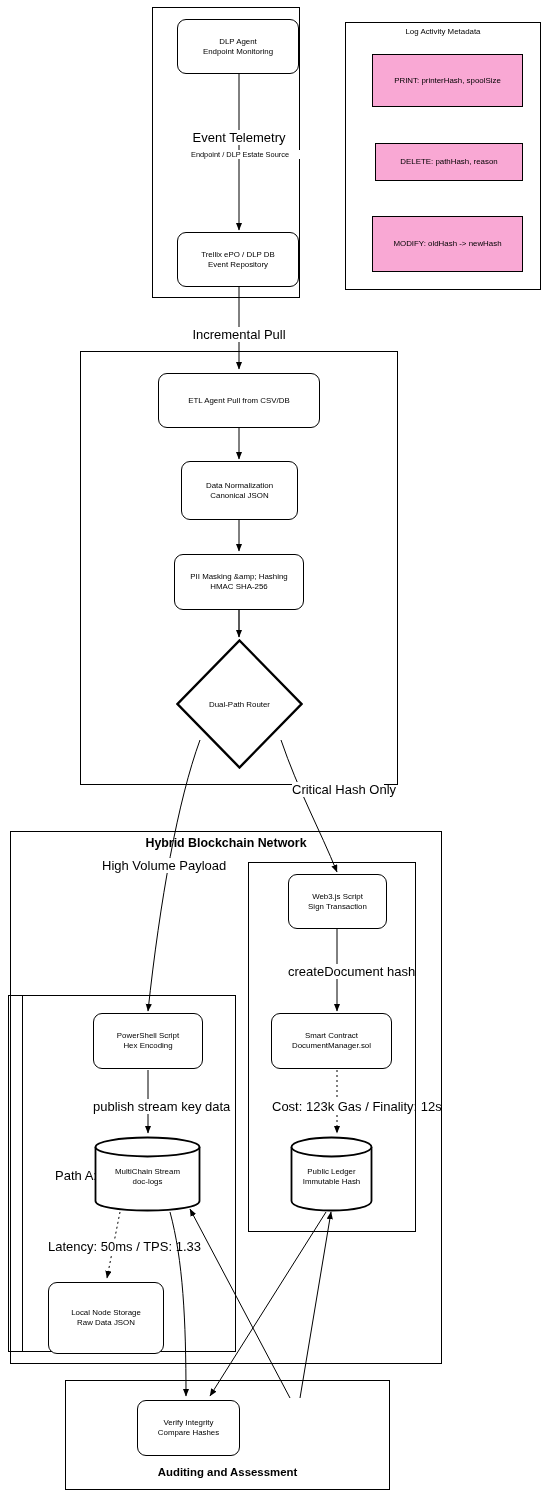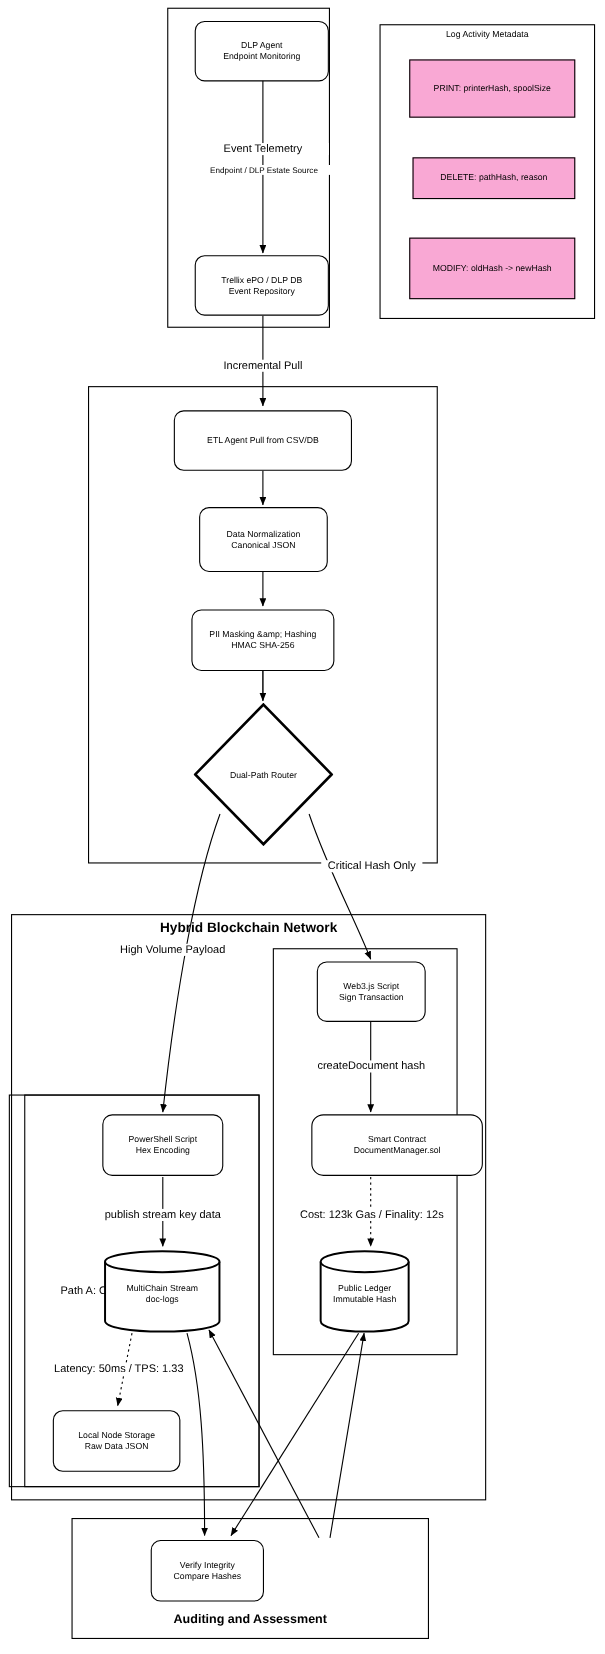--- a/index.html
+++ b/index.html
@@ -32,21 +32,21 @@
   .cyl .clabel{position:absolute;left:0;right:0;top:0;bottom:0;
         display:flex;align-items:center;justify-content:center;text-align:center;line-height:1.25;}
 
   
   .elabel{position:absolute;background:#fff;white-space:nowrap;text-align:center;}
 
   
   .gtitle{position:absolute;white-space:nowrap;text-align:center;}
 
   
-  .t7{font-size:10px;}
+  .t7{font-size:13px;}
   .t75{font-size:7.4px;}
   .t8{font-size:7.9px;}
   .bold12{font-size:12.4px;font-weight:bold;}
   .bold11{font-size:11.4px;font-weight:bold;}
 
   svg.wires{position:absolute;left:0;top:0;width:550px;height:1504px;overflow:visible;
             pointer-events:none;}
 </style>
 </head>
 <body>
@@ -164,21 +164,21 @@
 
   <div class="node t8" style="left:288px;top:874px;width:99px;height:55px;">
     <div>
       <span>Web3.js Script</span><br>
       <span>Sign Transaction</span>
     </div>
   </div>
 
   <div class="elabel t7" style="left:288px;top:964px;width:99px;">createDocument hash</div>
 
-  <div class="node t8" style="left:283px;top:1013px;width:156px;height:56px;border-radius:11px;">
+  <div class="node t8" style="left:271px;top:1013px;width:121px;height:56px;">
     <div>
       <span>Smart Contract</span><br>
       <span>DocumentManager.sol</span>
     </div>
   </div>
 
   <div class="elabel t7" style="left:272px;top:1099px;width:132px;">Cost: 123k Gas / Finality: 12s</div>
 
   <div class="cyl" style="left:290px;top:1136px;width:83px;height:76px;">
     <svg class="cshape" viewBox="0 0 83 76" preserveAspectRatio="none">
@@ -215,21 +215,21 @@
     <div class="clabel t8" style="padding-top:6px;">
       <div>
         <span>MultiChain Stream</span><br>
         <span>doc-logs</span>
       </div>
     </div>
   </div>
 
   <div class="elabel t7" style="left:48px;top:1239px;width:120px;">Latency: 50ms / TPS: 1.33</div>
 
-  <div class="node t8" style="left:48px;top:1282px;width:116px;height:56px;">
+  <div class="node t8" style="left:48px;top:1282px;width:116px;height:72px;">
     <div>
       <span>Local Node Storage</span><br>
       <span>Raw Data JSON</span>
     </div>
   </div>
 
   <div class="grp" style="left:65px;top:1380px;width:325px;height:110px;"></div>
 
   <div class="node t8" style="left:137px;top:1400px;width:103px;height:56px;">
     <div>

